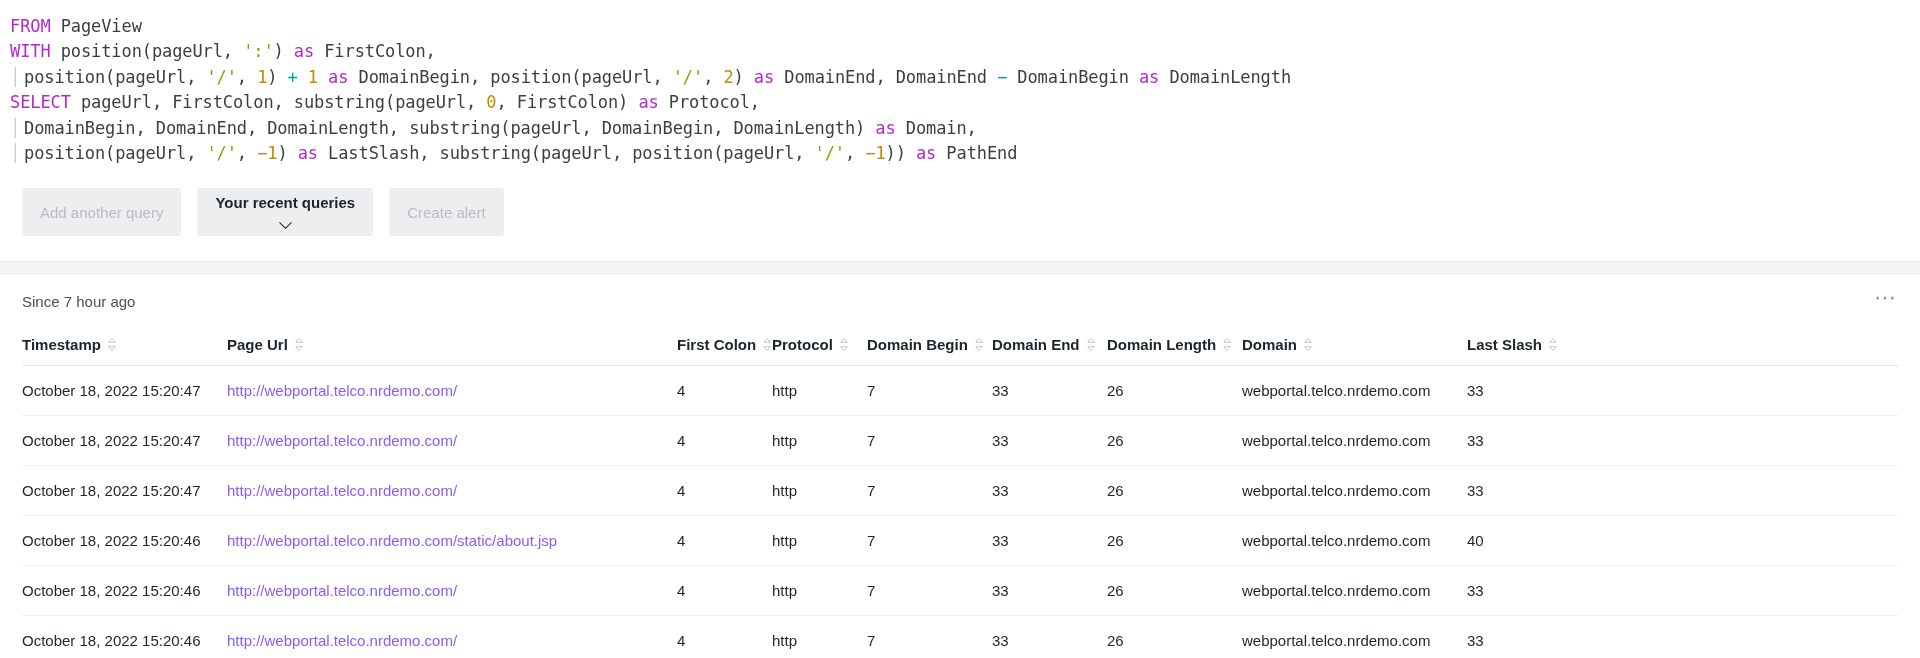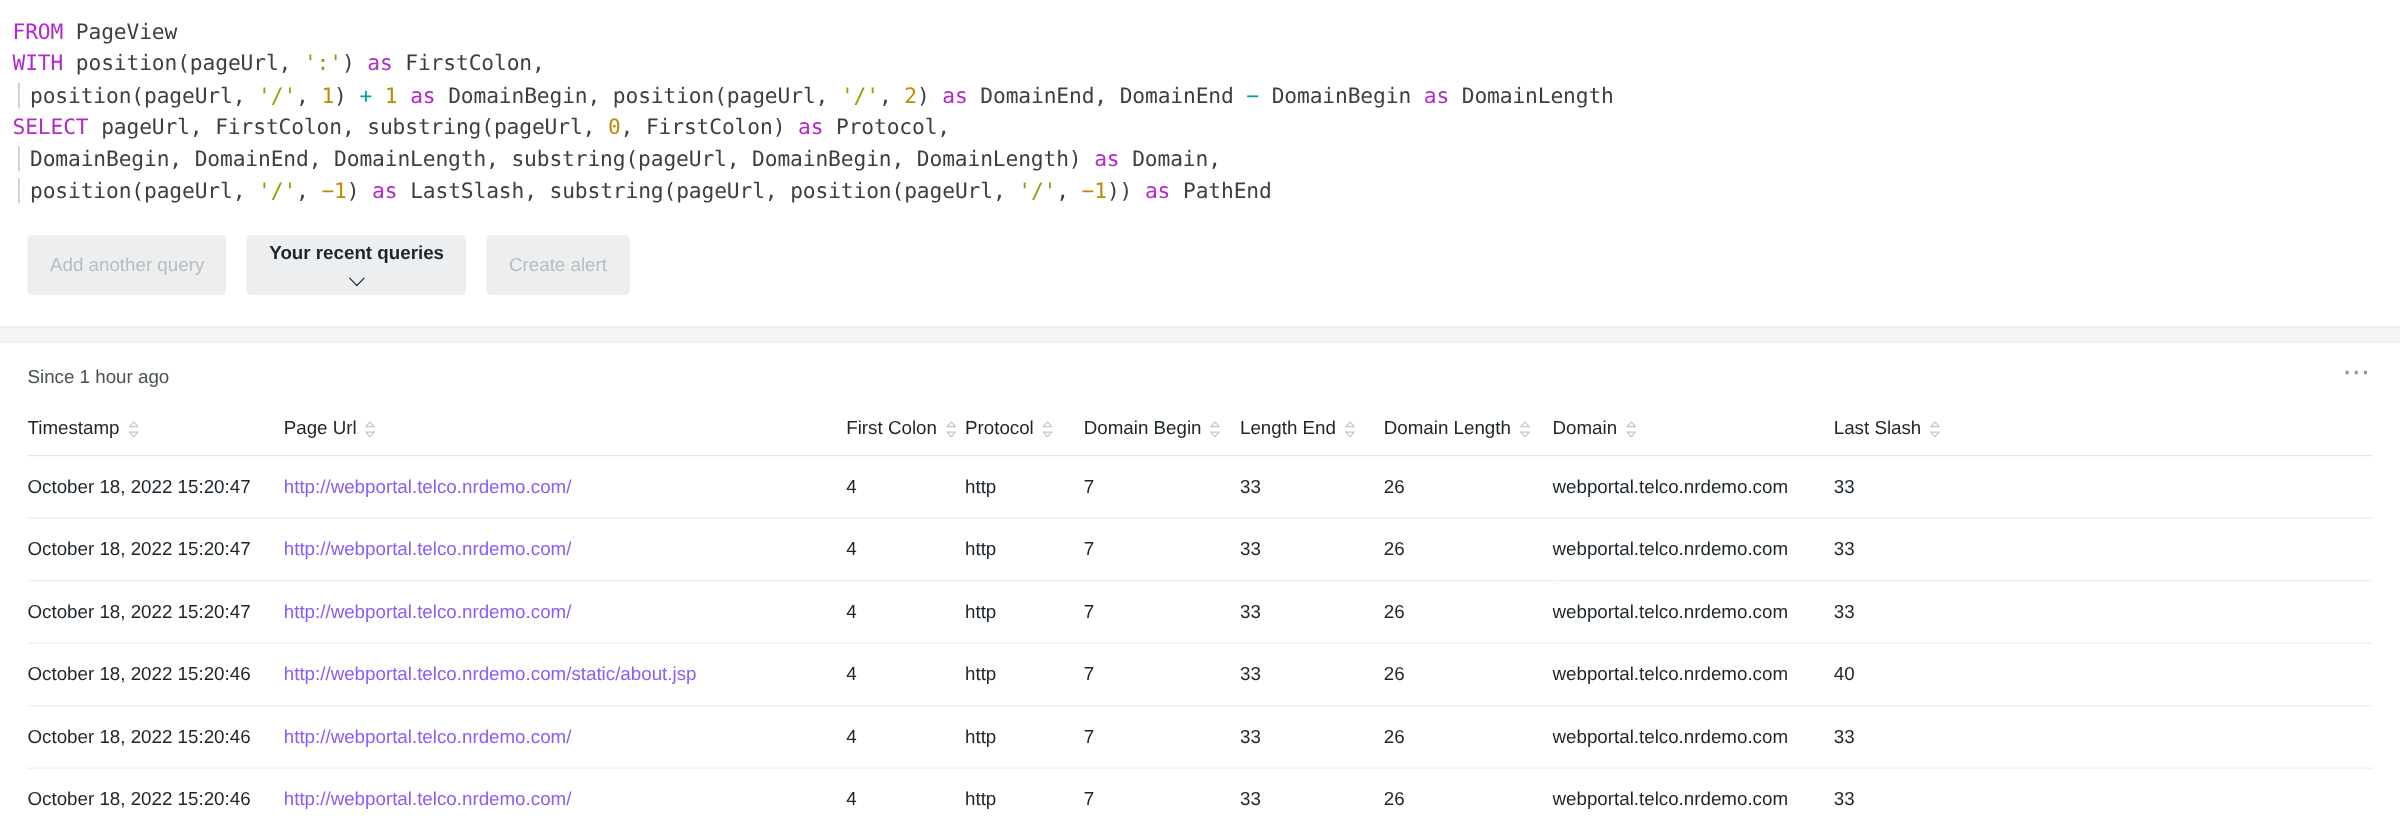--- a/index.html
+++ b/index.html
@@ -92,21 +92,21 @@
     letter-spacing: 2px;
     line-height: 12px;
     padding-bottom: 6px;
   }
 
   
   .tbl-wrap { padding: 0 22px; margin-top: 16px; }
   table { width: 100%; border-collapse: collapse; table-layout: fixed; }
   th {
     text-align: left;
-    font-weight: normal;
+    font-weight: bold;
     font-size: 15px;
     color: #1d252c;
     padding: 8px 0 12px 0;
     border-bottom: 1px solid #e3e5e6;
     white-space: nowrap;
   }
   th .lbl { vertical-align: middle; }
   .sorter {
     display: inline-block;
     width: 8px;
@@ -152,21 +152,21 @@
     <button class="btn primary">
       <span>Your recent queries</span>
       <span class="chev"></span>
     </button>
     <button class="btn disabled">Create alert</button>
   </div>
 
   <div class="band"></div>
 
   <div class="res-head">
-    <div class="since">Since 1 hour ago</div>
+    <div class="since">Since 7 hour ago</div>
     <div class="kebab">⋯</div>
   </div>
 
   <div class="tbl-wrap">
     <table>
       <thead>
         <tr id="header-row">
             <th class="c-ts"><span class="lbl">Timestamp</span><span class="sorter"><svg width="8" height="13" viewBox="0 0 8 13">
                   <path d="M4 0.5 L7.3 4.3 L0.7 4.3 Z" fill="none" stroke="#c3c7c9" stroke-width="1"></path>
                   <path d="M4 12.5 L7.3 8.7 L0.7 8.7 Z" fill="none" stroke="#c3c7c9" stroke-width="1"></path>
@@ -180,21 +180,21 @@
                   <path d="M4 12.5 L7.3 8.7 L0.7 8.7 Z" fill="none" stroke="#c3c7c9" stroke-width="1"></path>
                 </svg></span></th>
             <th class="c-pr"><span class="lbl">Protocol</span><span class="sorter"><svg width="8" height="13" viewBox="0 0 8 13">
                   <path d="M4 0.5 L7.3 4.3 L0.7 4.3 Z" fill="none" stroke="#c3c7c9" stroke-width="1"></path>
                   <path d="M4 12.5 L7.3 8.7 L0.7 8.7 Z" fill="none" stroke="#c3c7c9" stroke-width="1"></path>
                 </svg></span></th>
             <th class="c-db"><span class="lbl">Domain Begin</span><span class="sorter"><svg width="8" height="13" viewBox="0 0 8 13">
                   <path d="M4 0.5 L7.3 4.3 L0.7 4.3 Z" fill="none" stroke="#c3c7c9" stroke-width="1"></path>
                   <path d="M4 12.5 L7.3 8.7 L0.7 8.7 Z" fill="none" stroke="#c3c7c9" stroke-width="1"></path>
                 </svg></span></th>
-            <th class="c-de"><span class="lbl">Length End</span><span class="sorter"><svg width="8" height="13" viewBox="0 0 8 13">
+            <th class="c-de"><span class="lbl">Domain End</span><span class="sorter"><svg width="8" height="13" viewBox="0 0 8 13">
                   <path d="M4 0.5 L7.3 4.3 L0.7 4.3 Z" fill="none" stroke="#c3c7c9" stroke-width="1"></path>
                   <path d="M4 12.5 L7.3 8.7 L0.7 8.7 Z" fill="none" stroke="#c3c7c9" stroke-width="1"></path>
                 </svg></span></th>
             <th class="c-dl"><span class="lbl">Domain Length</span><span class="sorter"><svg width="8" height="13" viewBox="0 0 8 13">
                   <path d="M4 0.5 L7.3 4.3 L0.7 4.3 Z" fill="none" stroke="#c3c7c9" stroke-width="1"></path>
                   <path d="M4 12.5 L7.3 8.7 L0.7 8.7 Z" fill="none" stroke="#c3c7c9" stroke-width="1"></path>
                 </svg></span></th>
             <th class="c-dom"><span class="lbl">Domain</span><span class="sorter"><svg width="8" height="13" viewBox="0 0 8 13">
                   <path d="M4 0.5 L7.3 4.3 L0.7 4.3 Z" fill="none" stroke="#c3c7c9" stroke-width="1"></path>
                   <path d="M4 12.5 L7.3 8.7 L0.7 8.7 Z" fill="none" stroke="#c3c7c9" stroke-width="1"></path>

